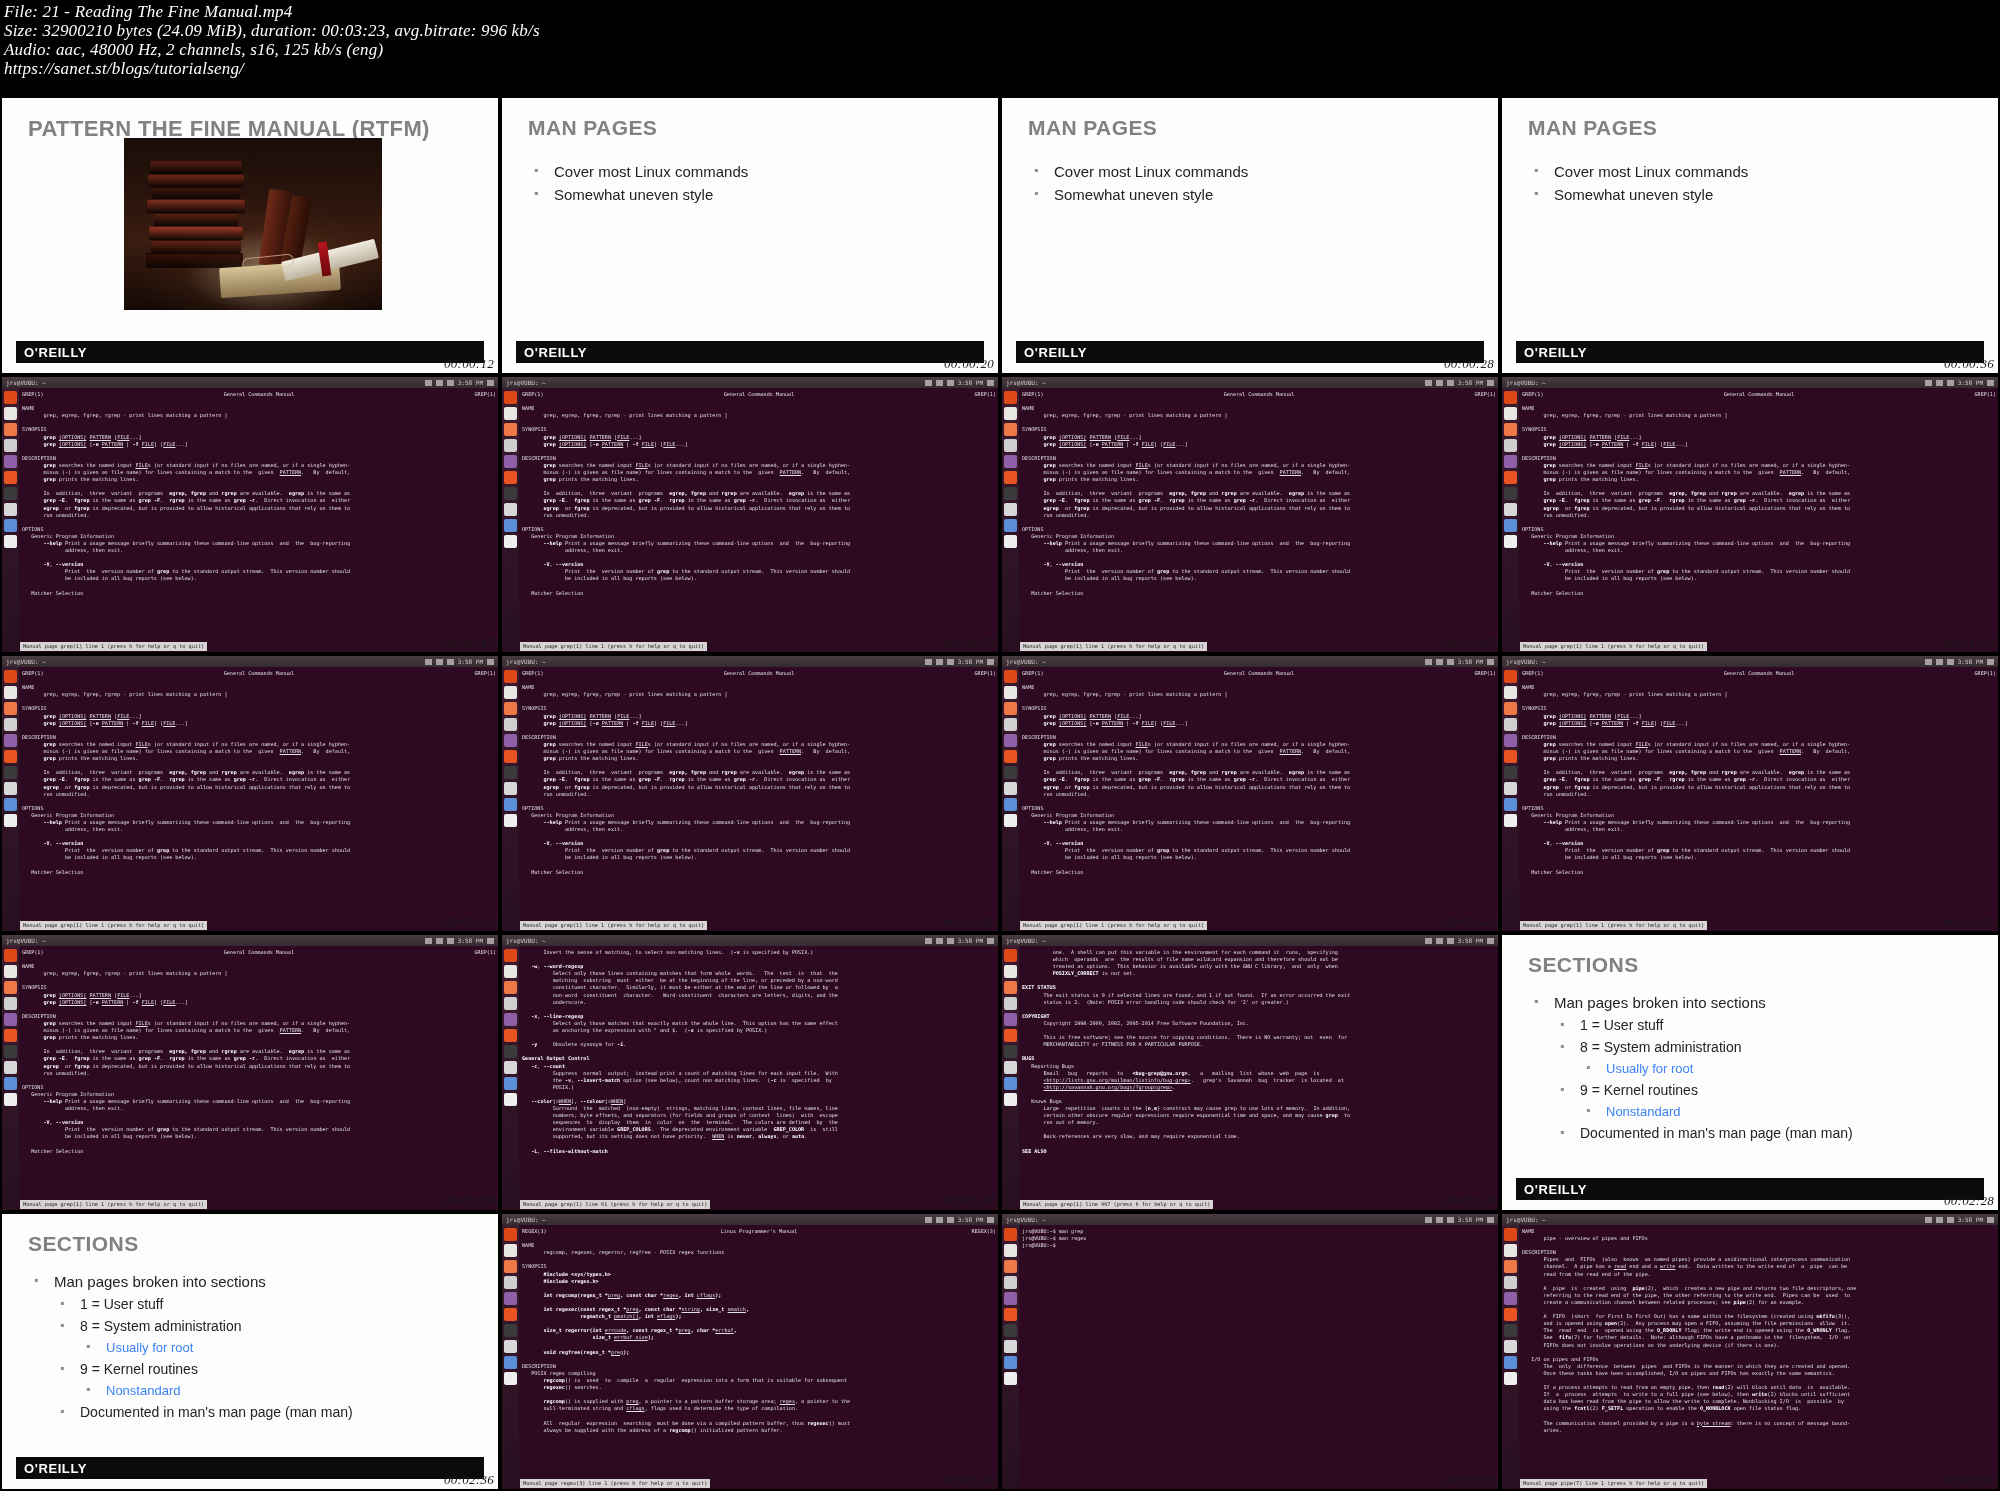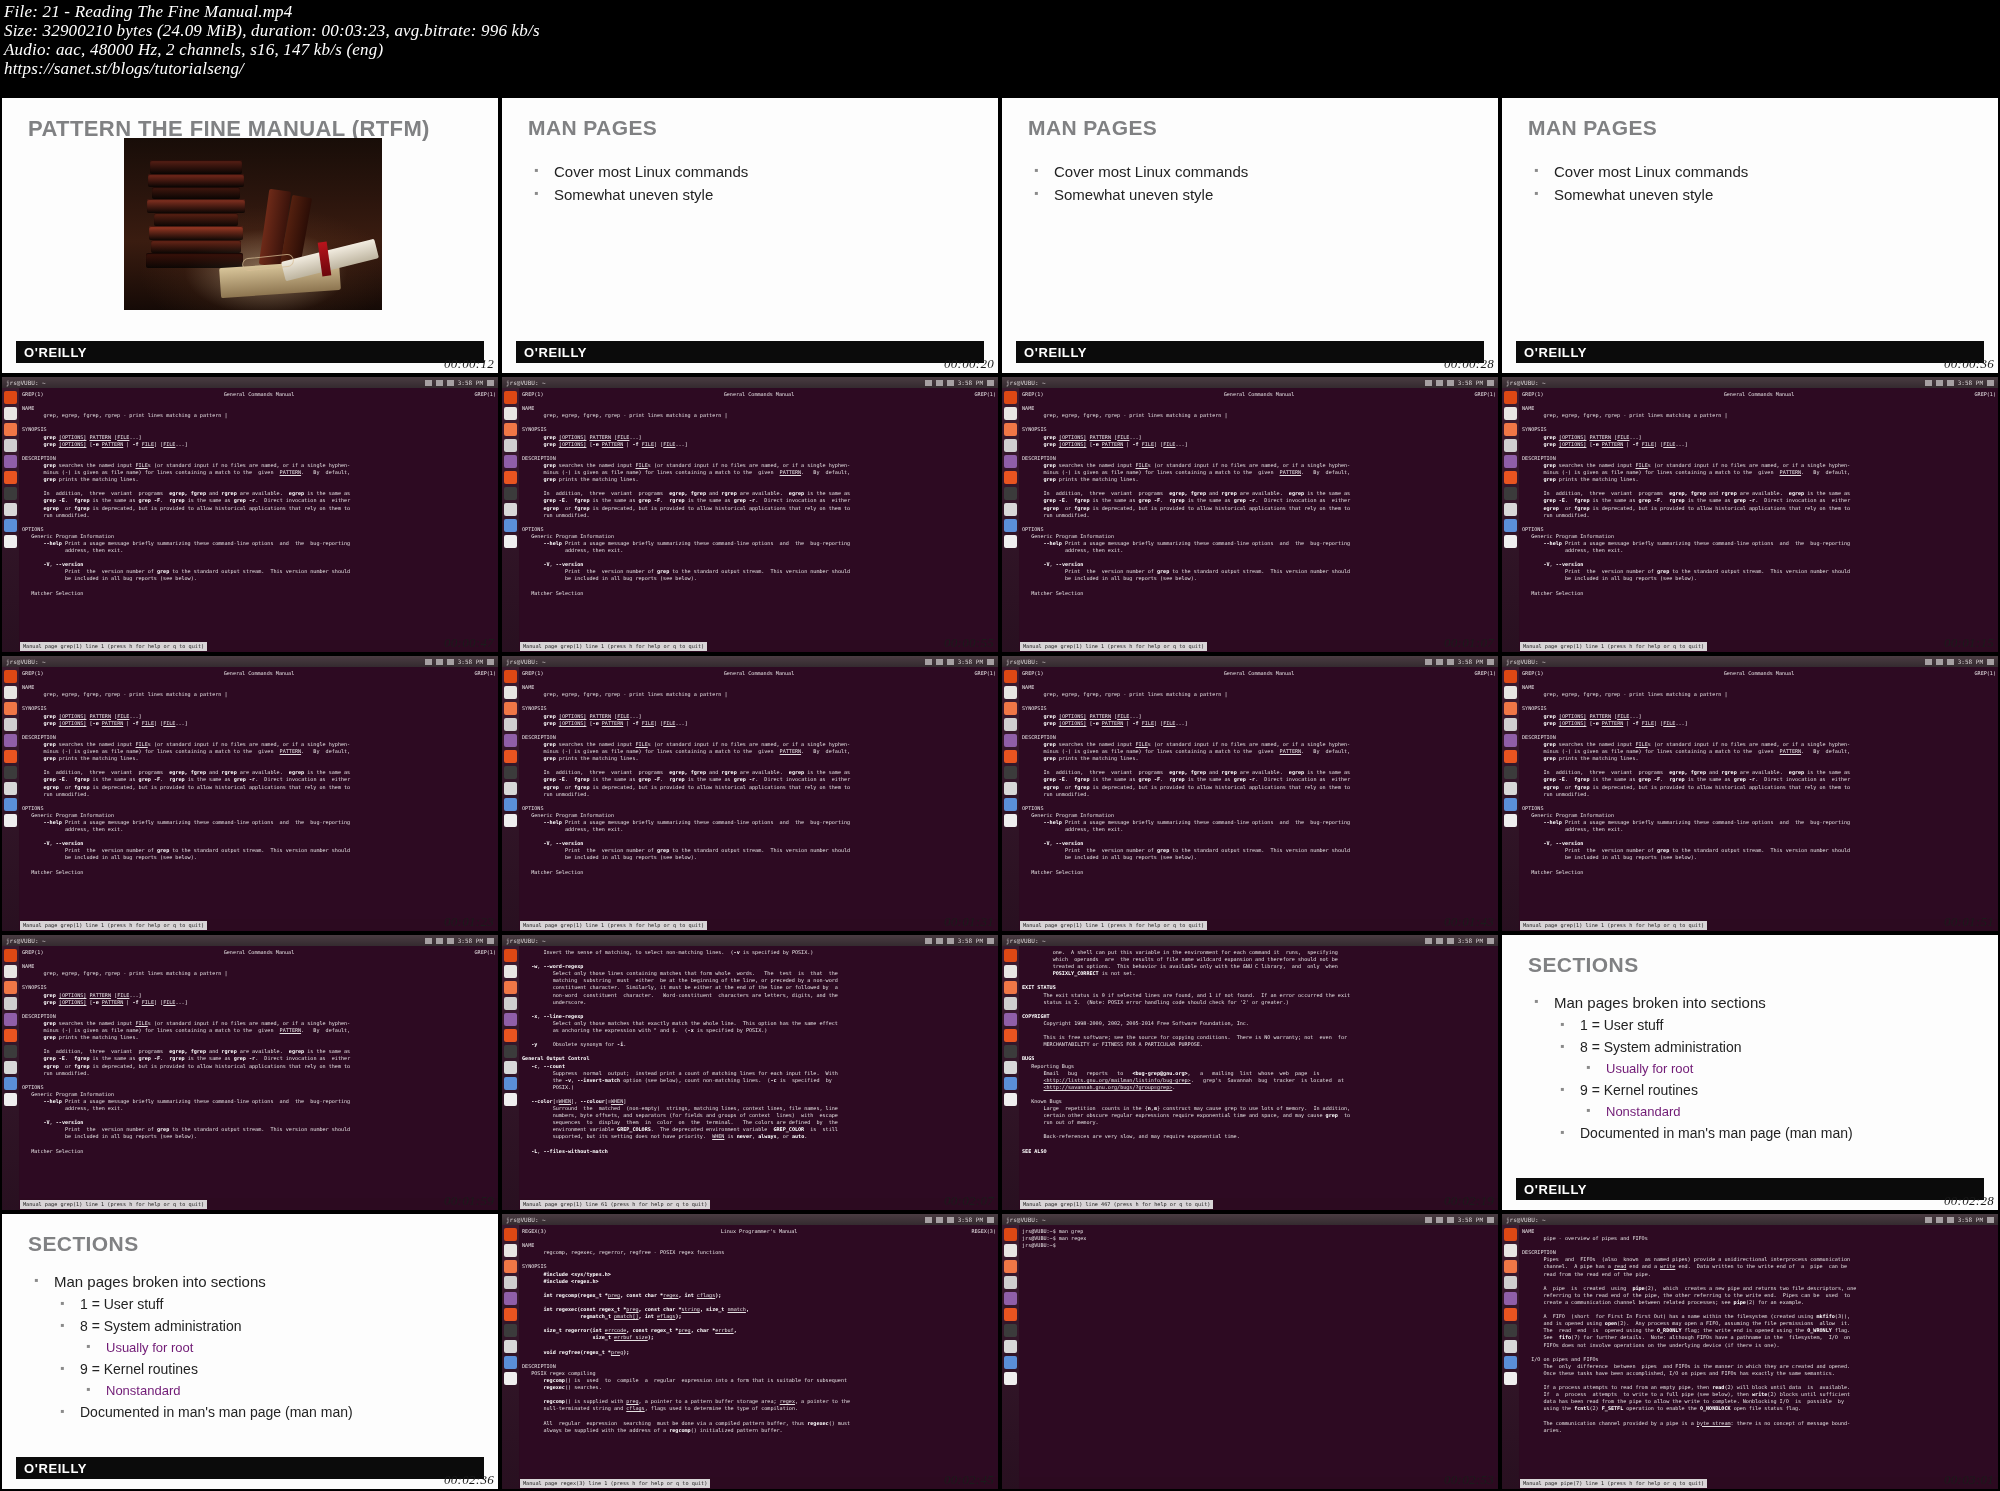--- a/index.html
+++ b/index.html
@@ -36,21 +36,21 @@
   .slide { width: 100%; height: 100%; background: #fdfdfd; position: relative; }
   .slide-title {
     position: absolute; left: 26px; top: 18px;
     font-size: 22px; font-weight: bold; color: #808183;
     letter-spacing: 0.4px;
   }
   .slide-title.small { font-size: 21px; }
   .bullets { position: absolute; left: 30px; top: 62px; right: 12px; }
   .b1 { font-size: 15px; color: #232323; line-height: 23px; padding-left: 22px; position: relative; }
   .b2 { font-size: 14px; color: #232323; line-height: 22px; padding-left: 48px; position: relative; }
-  .b3 { font-size: 13px; color: #701a75; line-height: 21px; padding-left: 74px; position: relative; }
+  .b3 { font-size: 13px; color: #3b82f6; line-height: 21px; padding-left: 74px; position: relative; }
   .b1::before, .b2::before, .b3::before {
     content: "\25AA"; position: absolute; color: #8a8a8a; font-size: 12px;
   }
   .b1::before { left: 2px; top: -1px; }
   .b2::before { left: 28px; top: -1px; }
   .b3::before { left: 54px; top: -1px; }
 
   .hero-img {
     position: absolute; left: 122px; top: 40px; width: 258px; height: 172px;
     background:
@@ -103,21 +103,21 @@
     font-family: "Liberation Serif", serif; font-style: italic;
     font-size: 13px; color: #1b1b1b; letter-spacing: .3px;
   }
 </style>
 </head>
 <body>
 
 <div id="meta-header">
   <div>File: 21 - Reading The Fine Manual.mp4</div>
   <div>Size: 32900210 bytes (24.09 MiB), duration: 00:03:23, avg.bitrate: 996 kb/s</div>
-  <div>Audio: aac, 48000 Hz, 2 channels, s16, 147 kb/s (eng)</div>
+  <div>Audio: aac, 48000 Hz, 2 channels, s16, 125 kb/s (eng)</div>
   <div>https://sanet.st/blogs/tutorialseng/</div>
 </div>
 
 <div id="grid" style="grid-template-rows: repeat(5, 279px);">
     <div class="cell" style="height: 279px;">
       <div class="inner" style="height: 275px;">
         <div class="slide">
     <div class="slide-title">PATTERN THE FINE MANUAL (RTFM)</div>
     <div class="hero-img">
             <div class="book" style="left:26px;top:22px;width:92px;height:14px;

